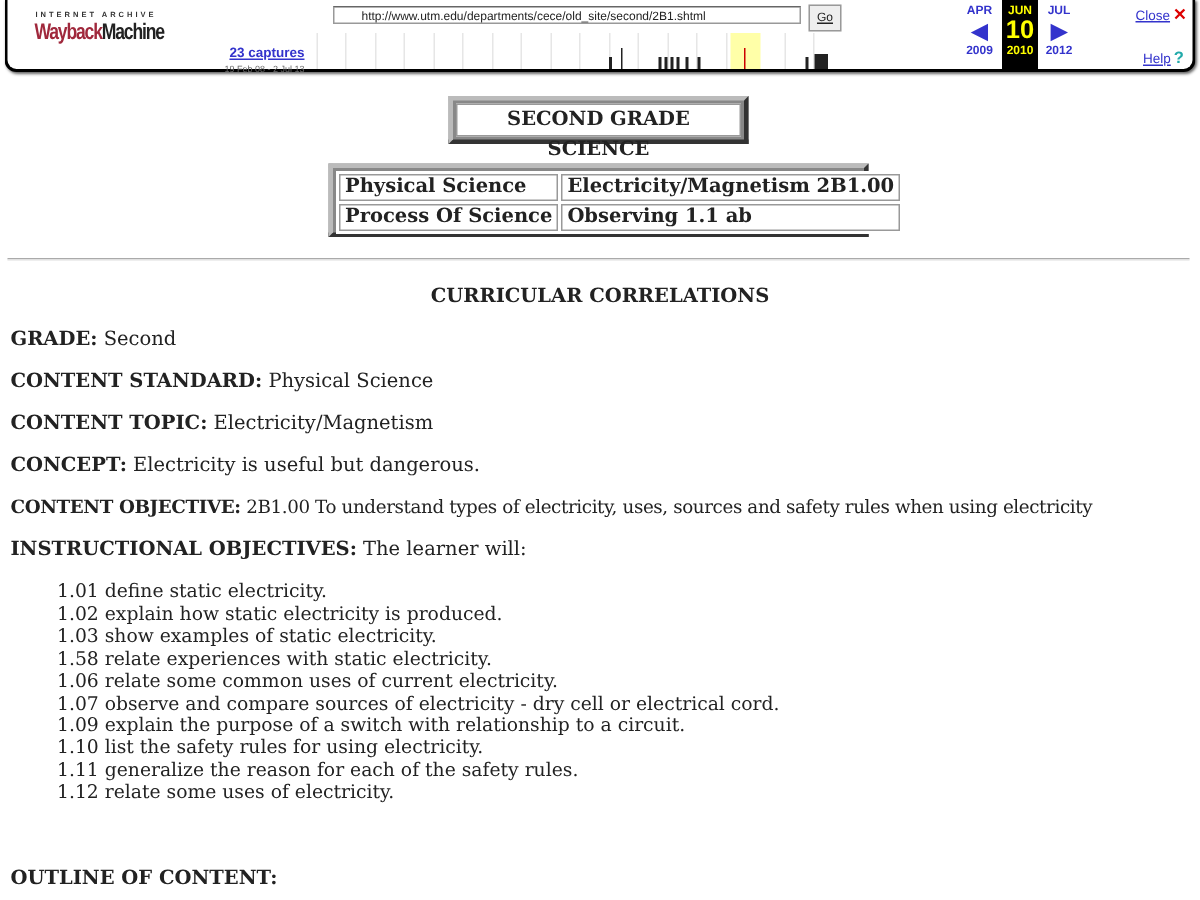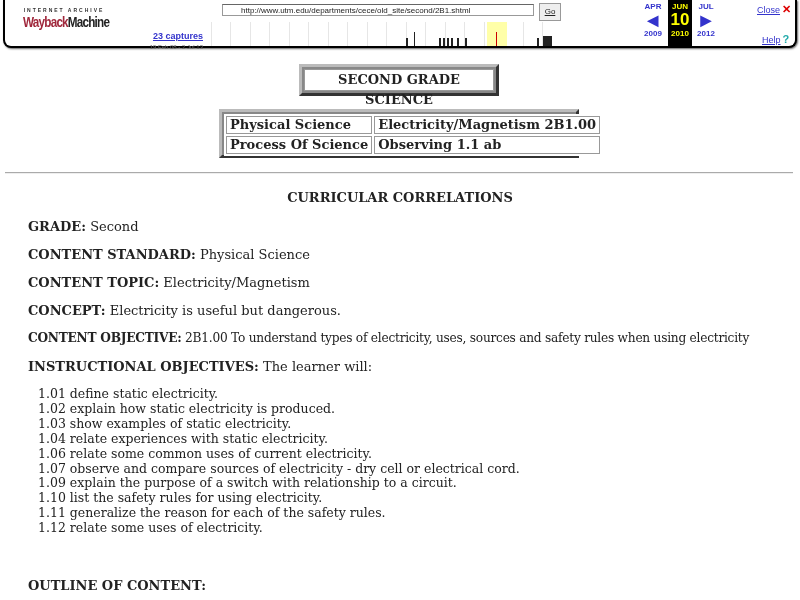--- a/index.html
+++ b/index.html
@@ -56,21 +56,21 @@
     position: absolute; left: 219px; top: 109px; width: 360px; height: 49px;
     border: 3px solid; border-color: #bbb #333 #333 #bbb; background: #888; box-sizing: border-box; padding: 2px;
   }
   .info-table table { border-collapse: separate; border-spacing: 2px; background: #fff; width: 100%; }
   .info-table td { border: 1px solid #999; font-weight: bold; font-size: 13px; padding: 0 3px; height: 16px; line-height: 16px; white-space: nowrap; }
 
   hr.sep { position: absolute; left: 5px; top: 172px; width: 788px; margin: 0; border: none; border-top: 1px solid #aaa; border-bottom: 1px solid #eee; }
 
   .section-title { position: absolute; top: 190px; left: 0; width: 800px; text-align: center; font-weight: bold; font-size: 13px; }
 
-  .field { position: absolute; left: 7px; font-size: 13px; white-space: nowrap; margin-left: 21px; }
+  .field { position: absolute; left: 7px; font-size: 13px; white-space: nowrap; }
   .field b { font-weight: bold; }
 
   .objectives { position: absolute; left: 38px; top: 387px; font-size: 12.5px; line-height: 14.9px; }
   .objectives div { white-space: nowrap; }
 </style>
 </head>
 <body>
 
 <div class="wb">
   <div class="wb-logo">
@@ -172,21 +172,21 @@
 <div class="field" style="top:247px"><b>CONTENT STANDARD:</b> <span>Physical Science</span></div>
 <div class="field" style="top:275px"><b>CONTENT TOPIC:</b> <span>Electricity/Magnetism</span></div>
 <div class="field" style="top:303px"><b>CONCEPT:</b> <span>Electricity is useful but dangerous.</span></div>
 <div class="field" style="top:331px; font-size:12.2px; letter-spacing:-0.25px"><b>CONTENT OBJECTIVE:</b> <span>2B1.00 To understand types of electricity, uses, sources and safety rules when using electricity</span></div>
 <div class="field" style="top:359px"><b>INSTRUCTIONAL OBJECTIVES:</b> <span>The learner will:</span></div>
 
 <div class="objectives">
   <div>1.01 define static electricity.</div>
   <div>1.02 explain how static electricity is produced.</div>
   <div>1.03 show examples of static electricity.</div>
-  <div>1.04 relate experiences with static electricity.</div>
+  <div>1.58 relate experiences with static electricity.</div>
   <div>1.06 relate some common uses of current electricity.</div>
   <div>1.07 observe and compare sources of electricity - dry cell or electrical cord.</div>
   <div>1.09 explain the purpose of a switch with relationship to a circuit.</div>
   <div>1.10 list the safety rules for using electricity.</div>
   <div>1.11 generalize the reason for each of the safety rules.</div>
   <div>1.12 relate some uses of electricity.</div>
 </div>
 
 <div class="field" style="top:578px"><b>OUTLINE OF CONTENT:</b></div>
 

